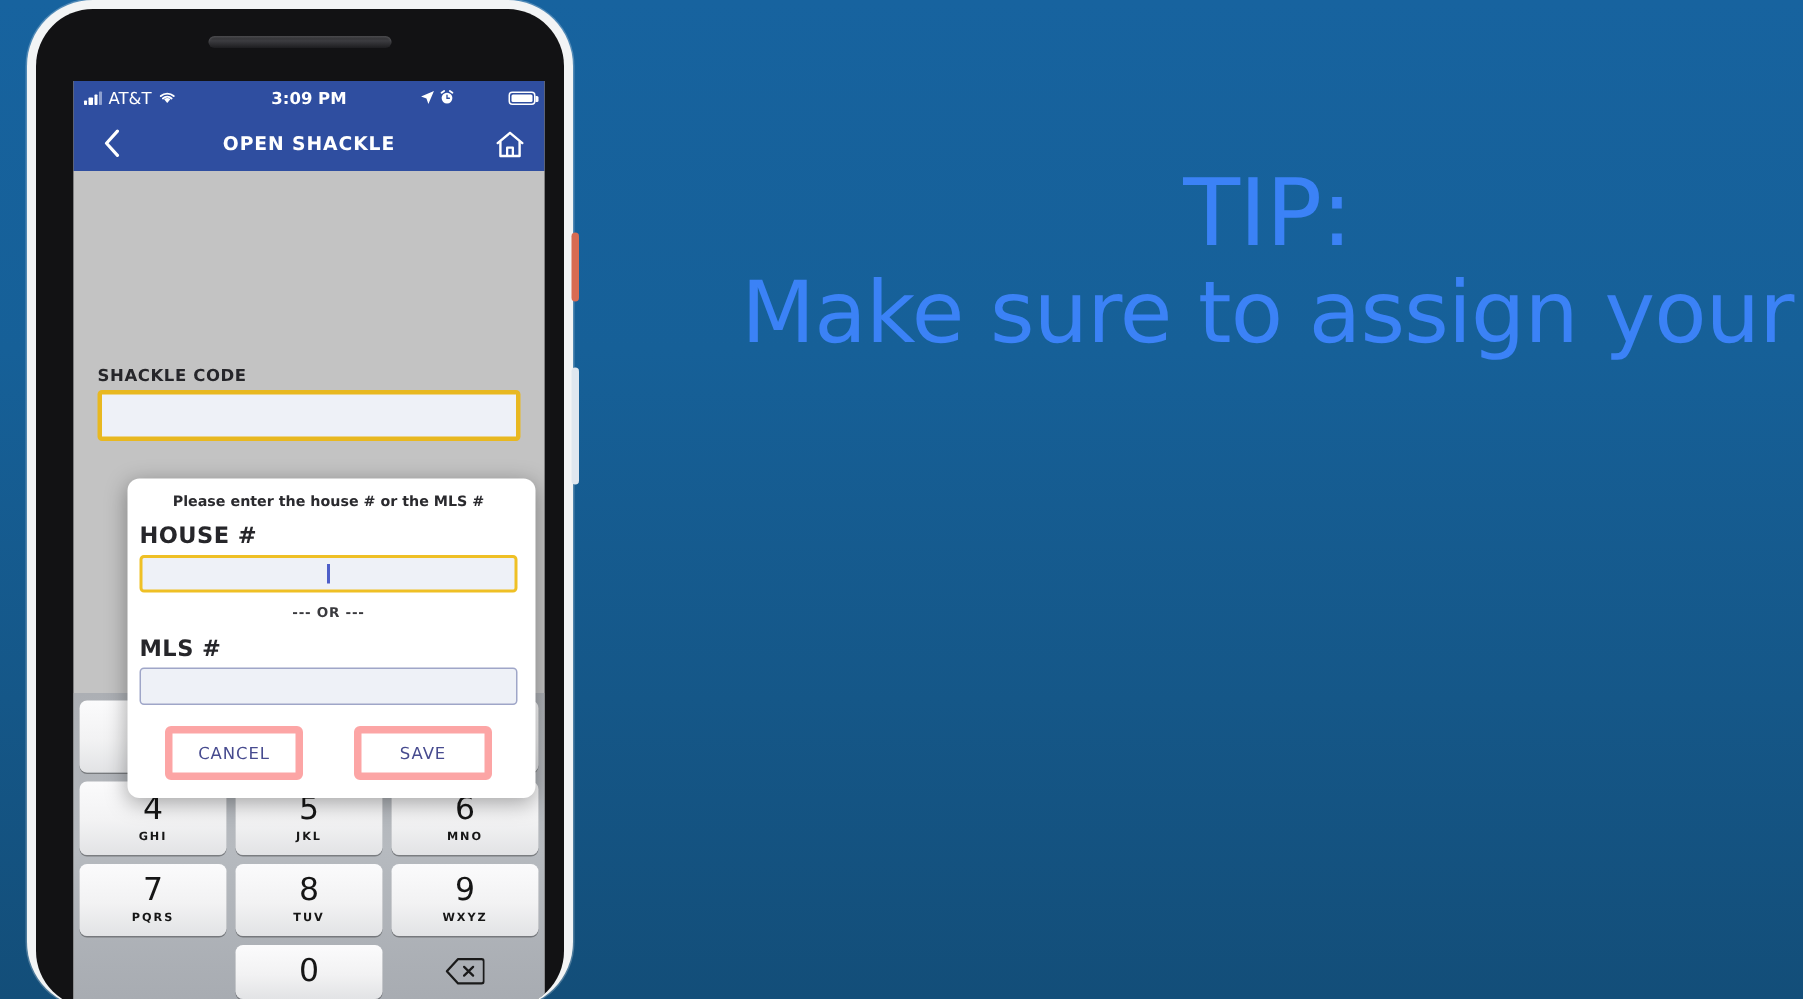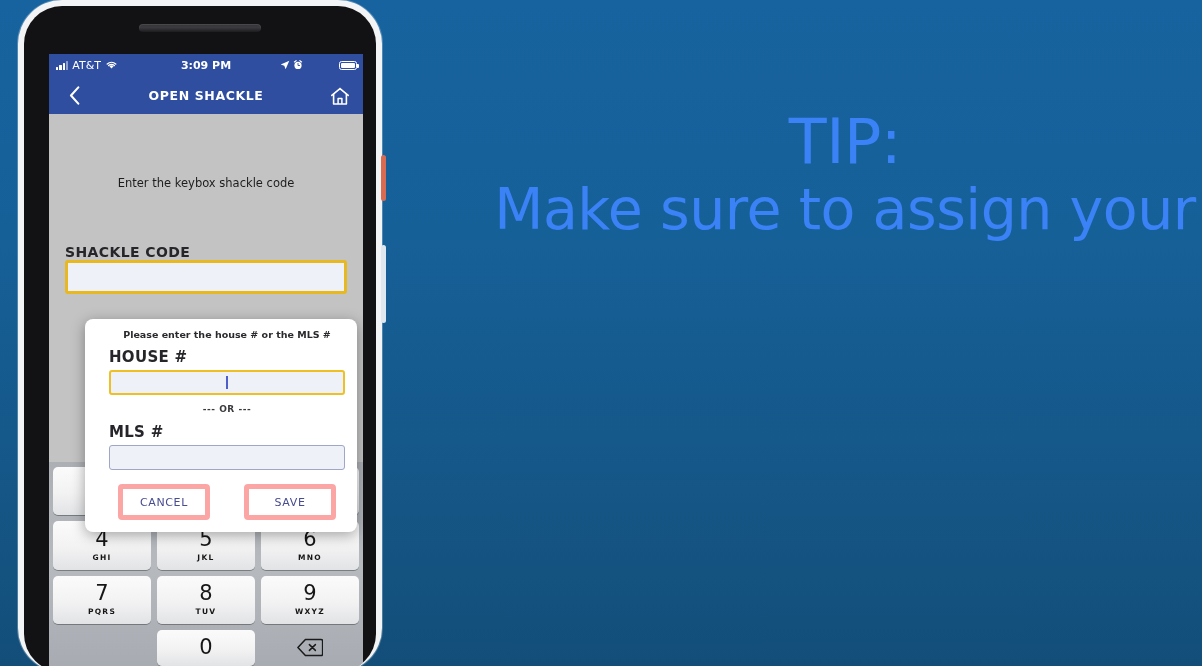--- a/index.html
+++ b/index.html
@@ -88,21 +88,21 @@
   #nav-home{position:absolute;right:10px;top:7px;width:26px;height:26px;
     display:flex;align-items:center;justify-content:center;cursor:pointer;}
 
   
   #page{position:relative;height:calc(100% - 60px);background:#c3c3c3;}
   #page-prompt{
     position:absolute;top:62px;left:0;right:0;text-align:center;
     font-size:11.5px;color:#1d1d1d;
   }
   #shackle-label{
-    position:absolute;top:130px;left:16px;font-size:14px;font-weight:bold;
+    position:absolute;top:130px;left:16px;font-size:11px;font-weight:bold;
     color:#26262a;letter-spacing:.4px;
   }
   #shackle-input{
     position:absolute;top:146px;left:16px;right:16px;height:34px;
     background:#eef1f7;border:3px solid #e8b820;border-radius:3px;box-sizing:border-box;
   }
 
   
   #keypad{
     position:absolute;left:0;right:0;bottom:0;height:210px;
@@ -119,21 +119,21 @@
   .key .num{font-size:21px;color:#161616;line-height:1;font-weight:normal;}
   .key .ltr{font-size:7.5px;color:#161616;letter-spacing:1.3px;font-weight:bold;margin-top:3px;}
   .key.blank{background:none;box-shadow:none;cursor:default;}
   .key.del{background:none;box-shadow:none;}
 
   
   #dialog{
     position:absolute;left:36px;top:205px;width:272px;
     background:#fff;border-radius:8px;
     box-shadow:0 3px 14px rgba(0,0,0,.35);
-    padding:10px 12px 12px 24px;box-sizing:border-box;
+    padding:10px 12px 12px 8px;box-sizing:border-box;
     z-index:20;
   }
   #dialog-title{
     text-align:center;font-size:9.5px;font-weight:bold;color:#2a2a2e;margin-bottom:8px;
   }
   .fld-label{font-size:15px;font-weight:bold;color:#26262a;letter-spacing:.3px;margin-bottom:4px;}
   .fld{
     height:25px;border-radius:3px;box-sizing:border-box;background:#eef1f7;
     position:relative;display:flex;align-items:center;justify-content:center;
   }
@@ -208,21 +208,20 @@
         <div id="nav-home">
           <svg width="20" height="19" viewBox="0 0 20 19">
             <path d="M10 1.6 L18.2 8.4 M10 1.6 L1.8 8.4" stroke="#fff" stroke-width="1.6" fill="none" stroke-linecap="round"></path>
             <path d="M3.6 7.6 V17 H16.4 V7.6" stroke="#fff" stroke-width="1.6" fill="none" stroke-linejoin="round" stroke-linecap="round"></path>
             <path d="M8.1 17 V11.4 H11.9 V17" stroke="#fff" stroke-width="1.5" fill="none" stroke-linejoin="round"></path>
           </svg>
         </div>
       </div>
 
       <div id="page">
-        <div id="page-prompt">Enter the keybox shackle code</div>
         <div id="shackle-label">SHACKLE CODE</div>
         <div id="shackle-input"></div>
 
         <div id="keypad">
           <div class="key">
             <span class="num">1</span>
             <span class="ltr"></span>
           </div>
           <div class="key">
             <span class="num">2</span>

